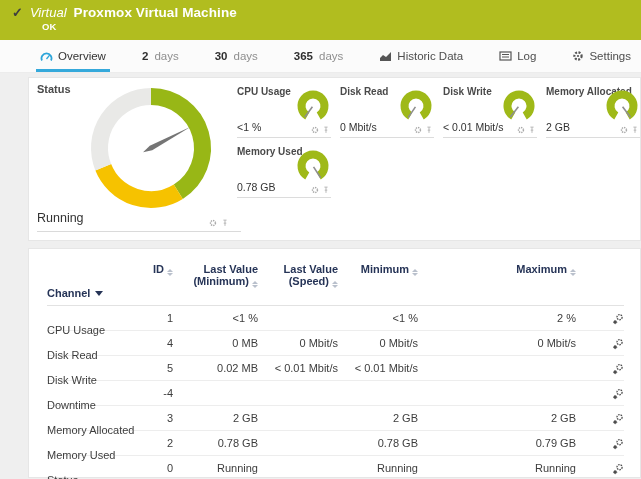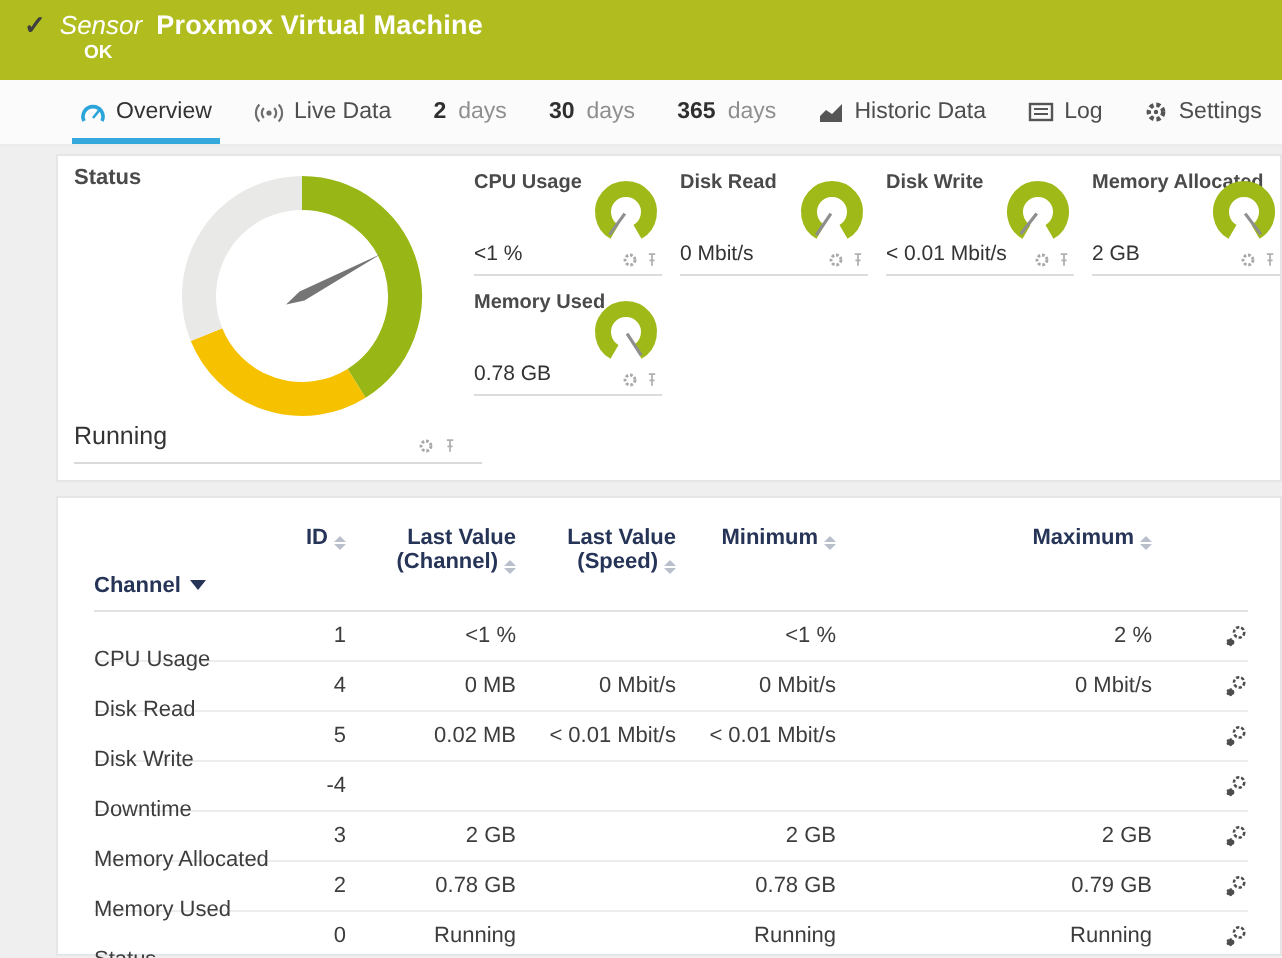--- a/index.html
+++ b/index.html
@@ -72,44 +72,35 @@
   .sort .d { border-top:3.5px solid #b9c0cc; }
   .caret { display:inline-block; width:0; height:0; margin-left:5px; vertical-align:1px;
            border-left:4px solid transparent; border-right:4px solid transparent; border-top:5px solid #263457; }
 </style>
 </head>
 <body>
 
 <header>
   <div class="hdr-line">
     <span class="check">✓</span>
-    <span class="kind">Sensor</span>
+    <span class="kind">Virtual</span>
     <span class="title">Proxmox Virtual Machine</span>
   </div>
   <div class="hdr-status">OK</div>
 </header>
 
 <nav class="tabs">
   <a class="tab active">
     <span class="ticon">
       <svg width="13" height="11" viewBox="0 0 13 11">
           <path d="M2 9.5 A5 5 0 1 1 11 9.5" fill="none" stroke="#2ba4d9" stroke-width="1.8"></path>
           <line x1="6.5" y1="8" x2="9.6" y2="4.2" stroke="#2ba4d9" stroke-width="1.3"></line>
         </svg>
     </span>
     <span>Overview</span>
-  </a>
-  <a class="tab">
-    <span class="ticon">
-      <svg width="15" height="11" viewBox="0 0 15 11">
-          <circle cx="7.5" cy="5.5" r="1.3" fill="#6e6e6e"></circle>
-          <path d="M4.9 3 A3.6 3.6 0 0 0 4.9 8 M2.7 1.2 A6.2 6.2 0 0 0 2.7 9.8 M10.1 3 A3.6 3.6 0 0 1 10.1 8 M12.3 1.2 A6.2 6.2 0 0 1 12.3 9.8" fill="none" stroke="#6e6e6e" stroke-width="1.1"></path>
-        </svg>
-    </span>
-    <span>Live Data</span>
   </a>
   <a class="tab">
     <b>2</b>
     <span class="dim">days</span>
   </a>
   <a class="tab">
     <b>30</b>
     <span class="dim">days</span>
   </a>
   <a class="tab">
@@ -254,21 +245,21 @@
         <span>Channel</span><span class="caret"></span>
       </div>
       <div class="th c-id">
         <span>ID</span><span class="sort">
             <i class="u"></i>
             <i class="d"></i>
           </span>
       </div>
       <div class="th c-vol">
         <span>Last Value</span><br>
-        <span class="sub">(Channel)</span><span class="sort">
+        <span class="sub">(Minimum)</span><span class="sort">
             <i class="u"></i>
             <i class="d"></i>
           </span>
       </div>
       <div class="th c-spd">
         <span>Last Value</span><br>
         <span class="sub">(Speed)</span><span class="sort">
             <i class="u"></i>
             <i class="d"></i>
           </span>

